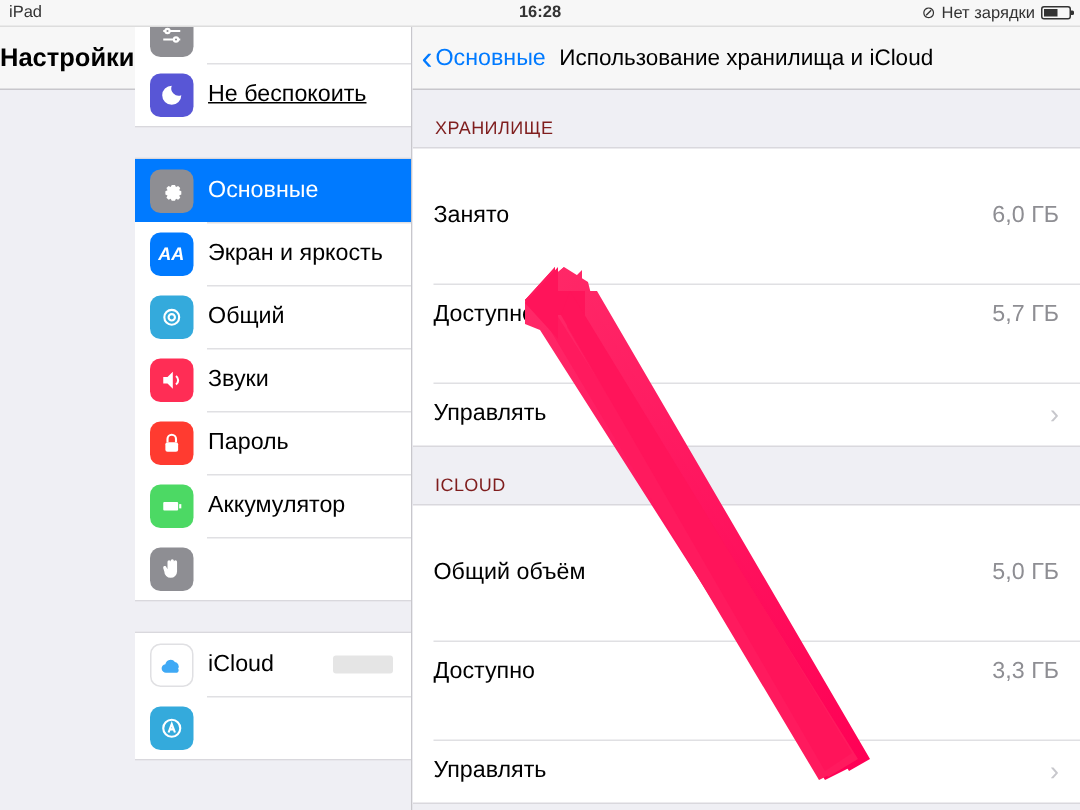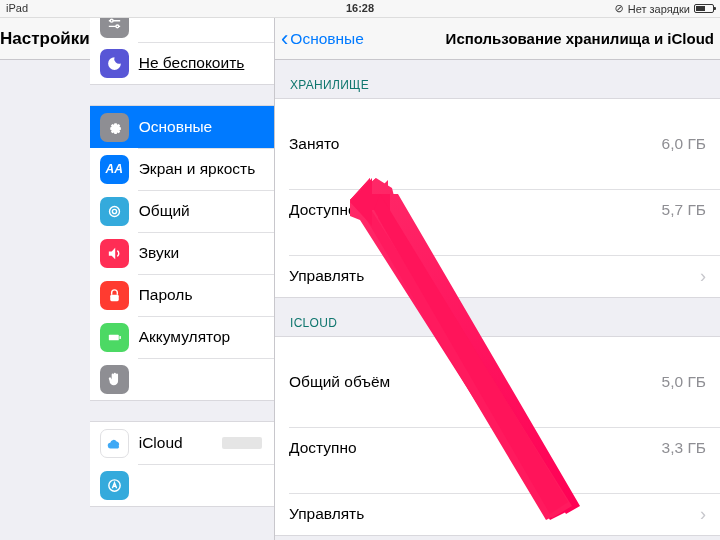--- a/index.html
+++ b/index.html
@@ -30,23 +30,23 @@
   .item.selected { background: #007aff; }
   .item.selected .label { color: #fff; }
   .blurred { background: #e5e5e5; color: transparent; border-radius: 2px; width: 40px; height: 12px; display: inline-block; }
   .item.partial-top { height: 24px; overflow: hidden; align-items: flex-end; padding-bottom: 4px; }
 
   
   .detail { flex: 1; background: #efeff4; display: flex; flex-direction: column; }
   .detail .header { height: 42px; background: #f7f7f7; border-bottom: 1px solid #c8c7cc; position: relative; display: flex; align-items: center; }
   .back { position: absolute; left: 6px; display: flex; align-items: center; color: #007aff; font-size: 15.5px; }
   .back .chev { font-size: 22px; font-weight: 300; margin-right: 2px; line-height: 1; }
-  .detail .title { flex: 1; text-align: right; font-size: 15px; font-weight: 700; padding: 0 6px; }
+  .detail .title { flex: 1; text-align: center; font-size: 15px; font-weight: 400; padding: 0 6px; }
   .detail .body { flex: 1; overflow: auto; }
-  .section-header { font-size: 12px; color: #0f766e; padding: 18px 15px 6px; text-transform: uppercase; letter-spacing: 0.3px; }
+  .section-header { font-size: 12px; color: #7f1d1d; padding: 18px 15px 6px; text-transform: uppercase; letter-spacing: 0.3px; }
   .rows { background: #fff; border-top: 1px solid #d9d8dd; border-bottom: 1px solid #d9d8dd; }
   .row { display: flex; align-items: center; height: 42px; padding: 0 14px; position: relative; font-size: 15.5px; margin-top: 24px; }
   .row + .row::before { content: ""; position: absolute; left: 14px; right: 0; top: 0; height: 1px; background: #e0e0e3; }
   .row .k { flex: 1; color: #000; }
   .row .v { color: #8e8e93; }
   .row .chev2 { color: #c7c7cc; font-size: 18px; margin-left: 6px; }
 
   
   .arrow { position: absolute; top: 178px; left: 350px; width: 260px; height: 350px; pointer-events: none; z-index: 99; }
 </style>

